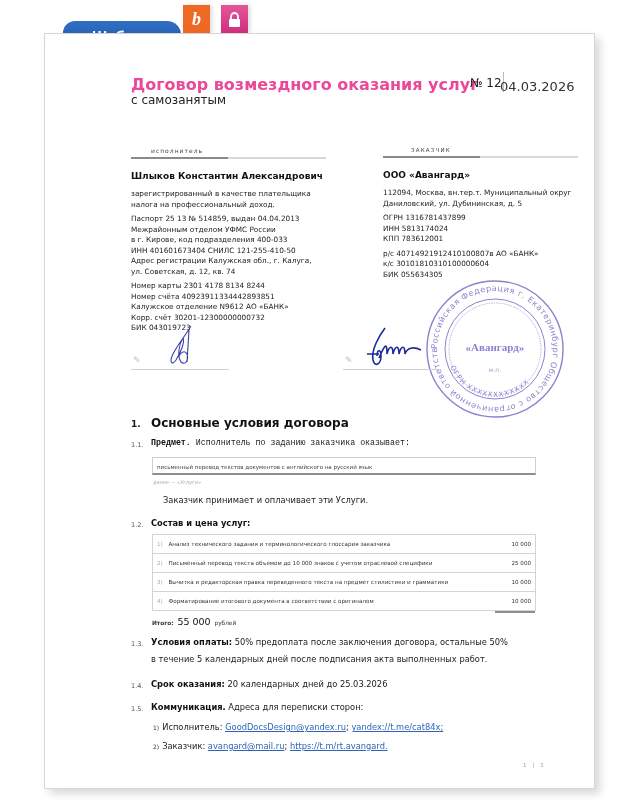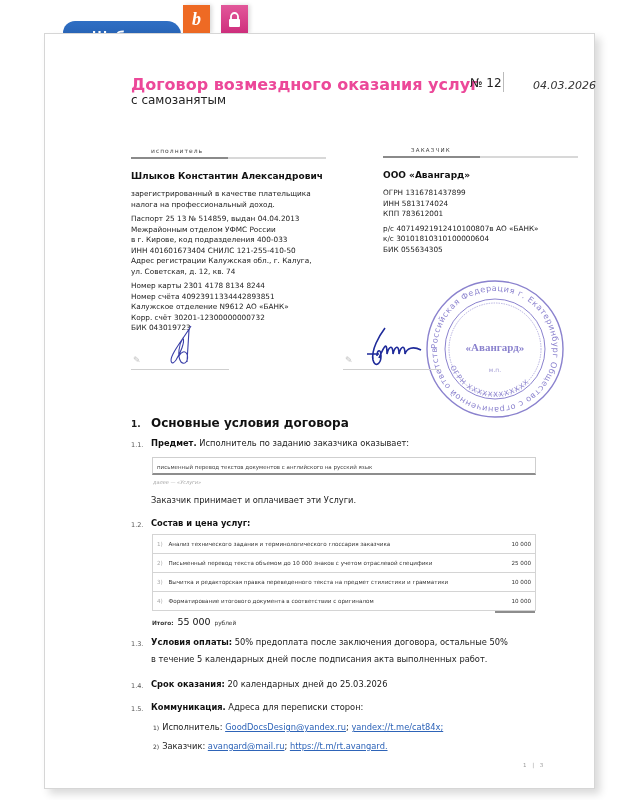--- a/index.html
+++ b/index.html
@@ -37,21 +37,21 @@
     font-size: 16px; font-weight: bold; color: #ec4899;
   }
   .subtitle {
     position: absolute; left: 86px; top: 59px;
     font-size: 12px; color: #222;
   }
   .doc-number {
     position: absolute; left: 425px; top: 42px; font-size: 12px; color: #222;
   }
   .num-sep { position: absolute; left: 458px; top: 38px; width: 1px; height: 20px; background: #bbb; }
-  .doc-date { position: absolute; left: 488px; top: 45px; font-size: 11px; color: #333; font-style: italic; }
+  .doc-date { position: absolute; left: 455px; top: 45px; font-size: 13px; color: #333; }
 
   
   .party { position: absolute; top: 113px; width: 195px; }
   .party-left { left: 86px; }
   .party-right { left: 314px; width: 195px; margin-left: 24px; }
   .party-label {
     font-size: 6px; letter-spacing: 1px; color: #444; text-transform: lowercase;
     padding-left: 20px; padding-bottom: 3px;
   }
   .party-right .party-label { text-transform: uppercase; letter-spacing: 1.2px; font-size: 5.5px; padding-left: 28px; }
@@ -146,20 +146,24 @@
   <span class="pen-icon" style="left:88px; top:321px;">✎</span>
   <div class="sign-line" style="left:86px; top:335px; width:98px;"></div>
   <svg style="position:absolute; left:118px; top:290px;" width="40" height="45" viewBox="0 0 40 45">
     <path d="M28 2 C22 12 14 22 10 30 C6 38 9 42 13 36 C18 28 22 18 20 14 C16 20 14 32 18 38 C22 42 26 36 24 30 C22 26 18 28 16 32 M26 6 L24 38" fill="none" stroke="#3a3fa8" stroke-width="1.1"></path>
   </svg>
 
   <div class="party party-right">
     <div class="party-label">заказчик</div>
     <div class="party-line"></div>
     <div class="party-name">ООО «Авангард»</div>
+    <div class="party-text">
+      <div>112094, Москва, вн.тер.т. Муниципальный округ</div>
+      <div>Даниловский, ул. Дубининская, д. 5</div>
+    </div>
     <div class="party-text">
       <div>ОГРН 1316781437899</div>
       <div>ИНН 5813174024</div>
       <div>КПП 783612001</div>
     </div>
     <div class="party-text">
       <div>р/с 40714921912410100807в АО «БАНК»</div>
       <div>к/с 30101810310100000604</div>
       <div>БИК 055634305</div>
     </div>
@@ -187,28 +191,28 @@
   <span class="pen-icon" style="left:300px; top:321px;">✎</span>
   <div class="sign-line" style="left:298px; top:335px; width:98px;"></div>
   <svg style="position:absolute; left:320px; top:290px;" width="60" height="50" viewBox="0 0 60 50">
     <path d="M20 4 C14 12 6 26 8 36 C10 44 16 40 16 32 C16 24 12 26 12 32 M2 30 L14 30 M14 34 C20 20 22 18 22 30 C24 22 28 20 28 30 C30 22 34 20 34 30 C36 22 40 20 40 30 C42 24 48 22 56 26" fill="none" stroke="#1e2a9a" stroke-width="1.6"></path>
   </svg>
 
   <div class="sec-h1-num">1.</div>
   <div class="sec-h1">Основные условия договора</div>
 
   <div class="sec-num" style="left:86px; top:407px;">1.1.</div>
-  <div class="sec-line" style="top:404px;">
+  <div class="sec-line" style="top:404px;font-family:Liberation Mono, monospace;">
     <b>Предмет.</b><span> Исполнитель по заданию заказчика оказывает:</span>
   </div>
   <div class="field-box">
     <span>письменный перевод текстов документов с английского на русский язык</span>
   </div>
   <div class="field-hint">далее — «Услуги»</div>
-  <div class="sec-line" style="top:461px;">Заказчик принимает и оплачивает эти Услуги.</div>
+  <div class="sec-line" style="top:461px;margin-left:12px;">Заказчик принимает и оплачивает эти Услуги.</div>
 
   <div class="sec-num" style="left:86px; top:487px;">1.2.</div>
   <div class="sec-line" style="top:484px;">
     <b>Состав и цена услуг:</b>
   </div>
 
   <table class="svc-table" style="top:500px;">
     <tbody>
         <tr>
       <td class="idx">1)</td>

